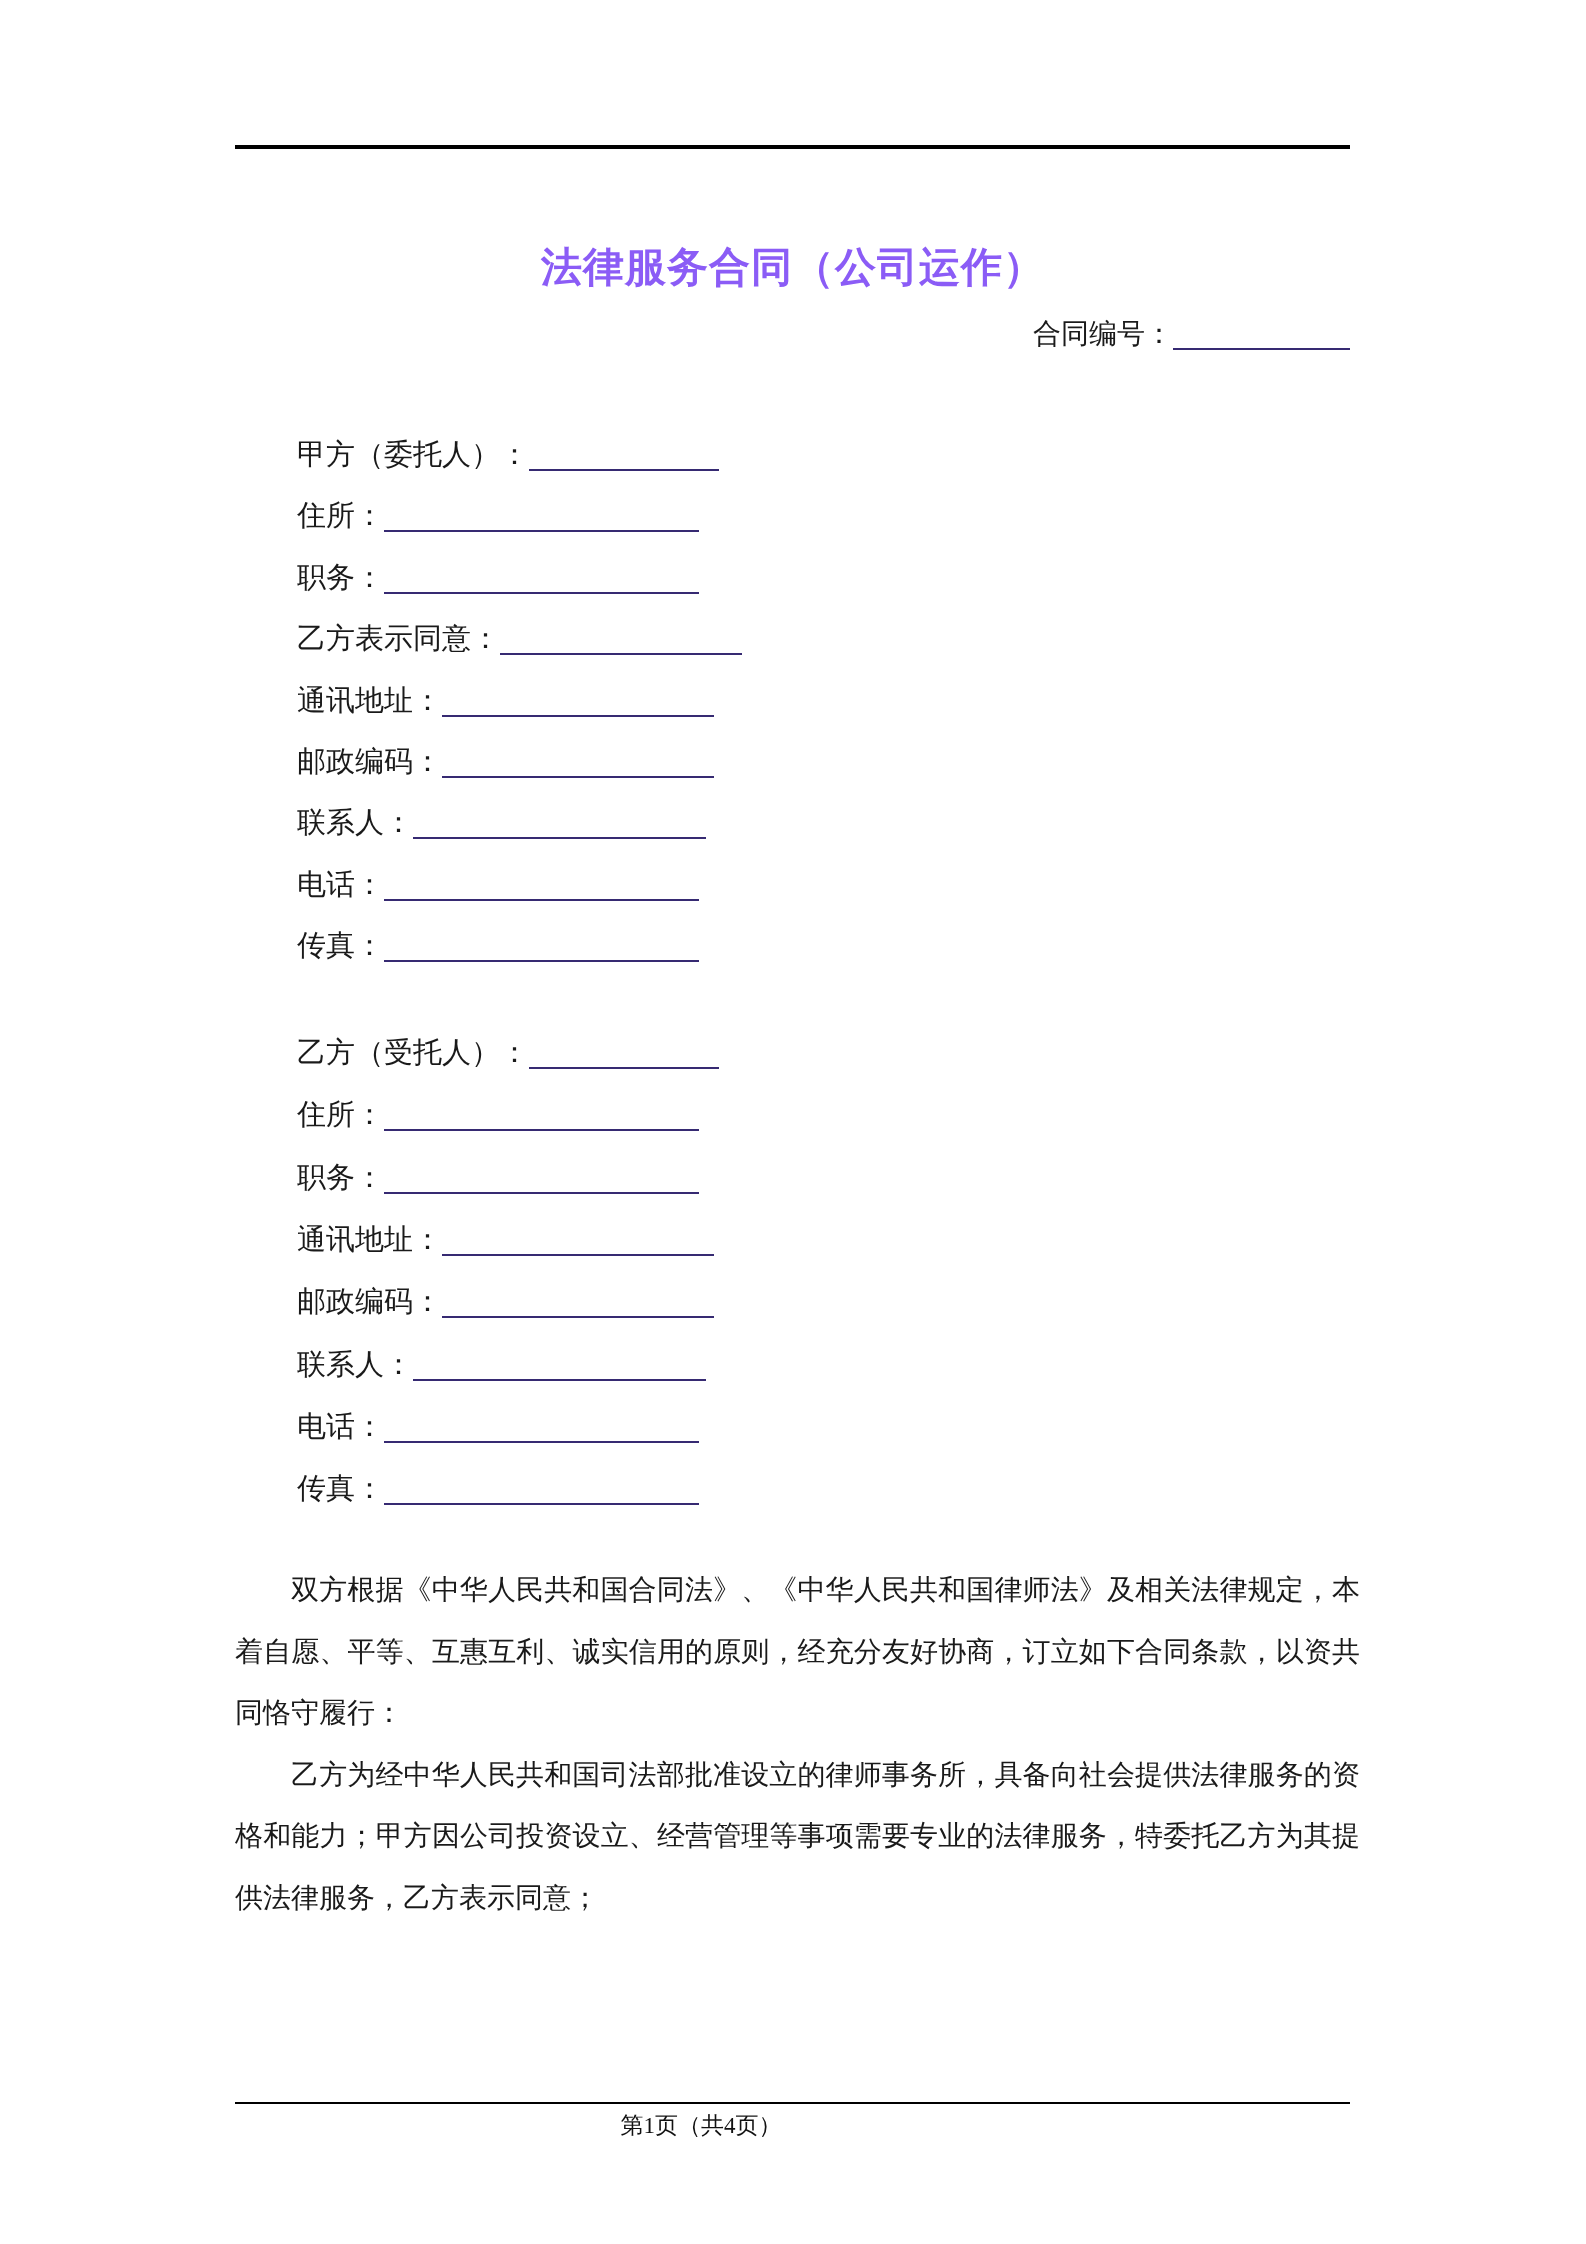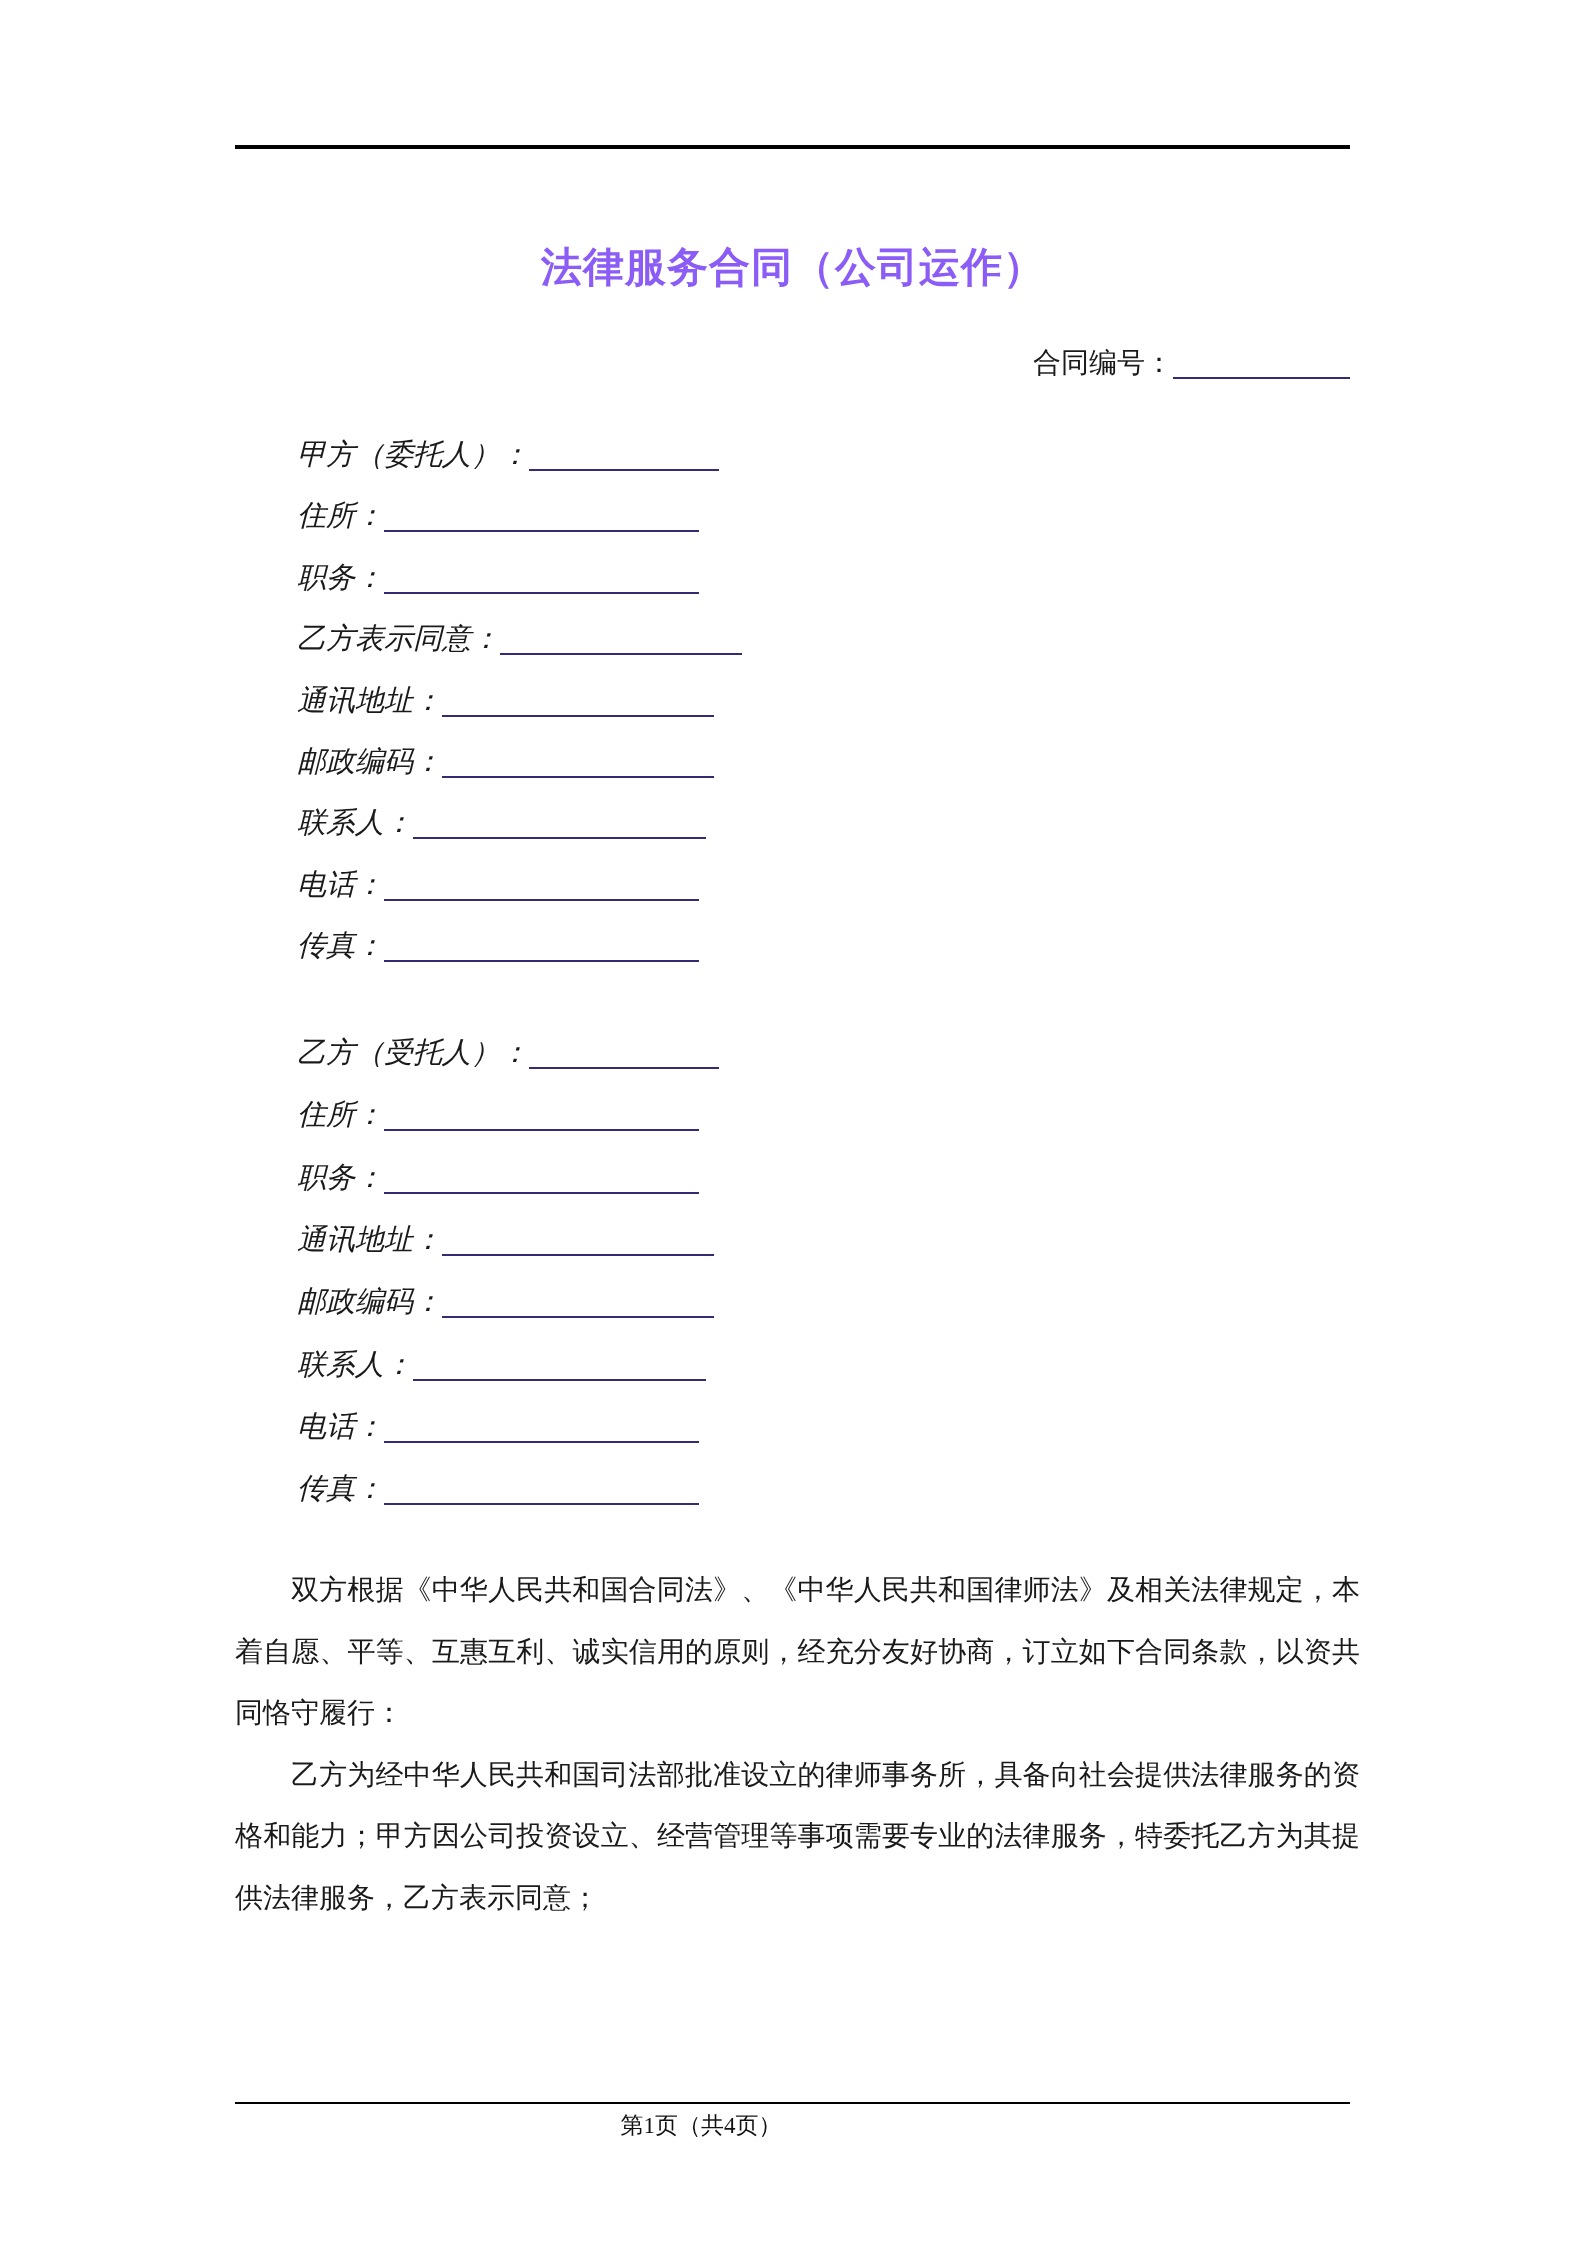--- a/index.html
+++ b/index.html
@@ -41,39 +41,38 @@
     width: 1586px;
     margin: 0;
     text-align: center;
     font-size: 41px;
     font-weight: bold;
     letter-spacing: 1px;
     color: #8b5cf6;
   }
   .contract-no {
     position: absolute;
-    top: 344px;
+    top: 315px;
     right: 236px;
     font-size: 28px;
     white-space: nowrap;
   }
   .blank {
     display: inline-block;
     border-bottom: 2px solid #362a72;
     height: 1em;
     vertical-align: -7px;
   }
   .contract-no .blank { width: 177px; }
   .field-row {
     position: absolute;
     left: 297px;
     font-size: 29px;
     line-height: 36px;
     white-space: nowrap;
-    font-style: italic;
   }
   .recitals {
     position: absolute;
     top: 1559px;
     left: 235px;
     width: 1125px;
     font-size: 28px;
     line-height: 61.5px;
   }
   .recitals .whereas {

